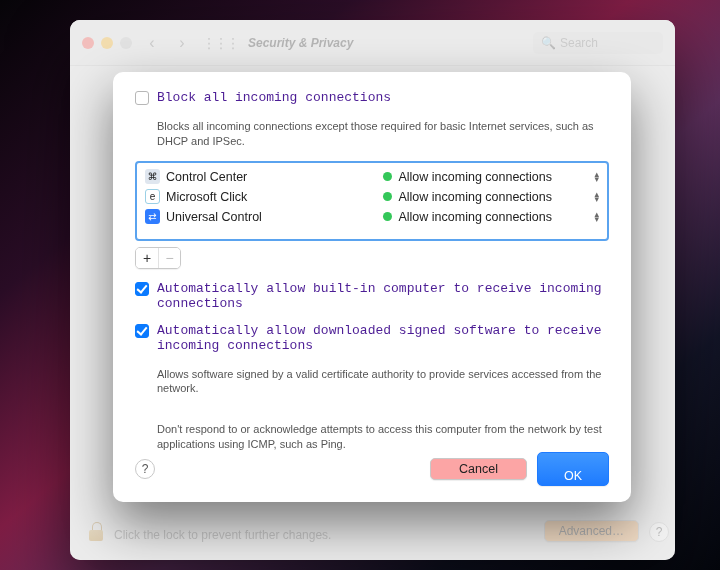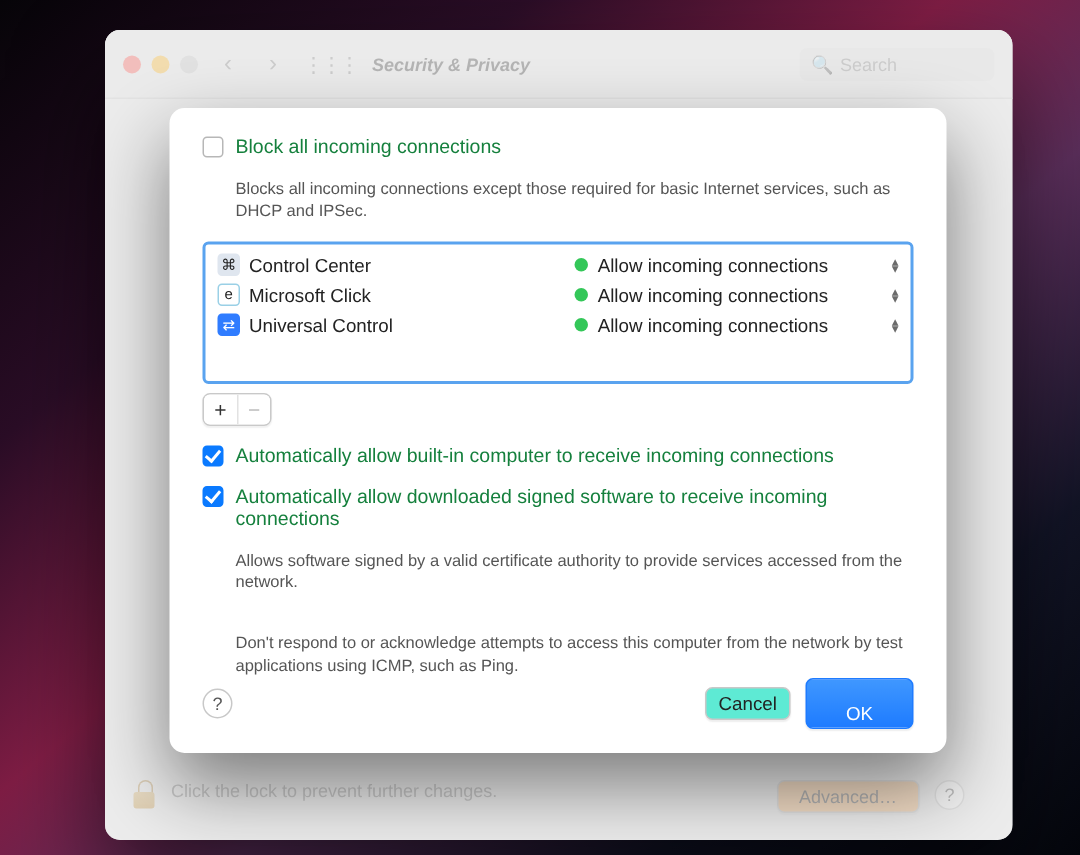--- a/index.html
+++ b/index.html
@@ -45,22 +45,22 @@
   .nav-btn { width:20px; text-align:center; color:#8a8a8a; font-size:16px; }
   .grid-ic { color:#8a8a8a; font-size:14px; letter-spacing:-2px; }
   .win-title { font-weight:600; color:#404040; font-size:12px;font-style:italic; }
   .spacer { flex:1; }
   .searchbox {
     width:130px; height:22px; border-radius:5px;
     background:#e1e1e1; color:#8a8a8a; font-size:12px;
     display:flex; align-items:center; padding:0 8px; gap:4px;
   }
   .lock-row {
-    position:absolute; left:18px; bottom:18px; right:32px;
-    display:flex; align-items:flex-start; gap:10px; color:#7a7a7a;
+    position:absolute; left:18px; bottom:18px; right:6px;
+    display:flex; align-items:flex-end; gap:10px; color:#7a7a7a;
     font-size:12px;
     margin-top:47px;
   }
   .lock-ic { width:16px;height:20px; display:inline-block; position:relative; }
   .lock-ic::before{content:"";position:absolute;left:4px;top:0;width:8px;height:8px;border:1.5px solid #b58a43;border-bottom:none;border-radius:5px 5px 0 0;}
   .lock-ic::after{content:"";position:absolute;left:1px;top:8px;width:14px;height:11px;background:linear-gradient(#dcb56b,#c99843);border-radius:2px;}
   .adv-btn {
     margin-left:auto;
     background:#fdba74; border:1px solid #c8c8c8; border-radius:5px;
     height:22px; padding:0 14px; font-size:12px; color:#3a3a3a;
@@ -86,21 +86,21 @@
   .cb {
     width:14px; height:14px; border:1px solid #b7b7b7; border-radius:3px;
     background:#fff; flex-shrink:0; margin-top:1px; position:relative;
   }
   .cb.checked { background:#0a7aff; border-color:#0a7aff; }
   .cb.checked::after{
     content:""; position:absolute; left:3px; top:0px;
     width:4px; height:8px; border:solid #fff; border-width:0 2px 2px 0;
     transform:rotate(40deg);
   }
-  .opt-label { font-size:13px; color:#15803d; }
+  .opt-label { font-size:13px; color:#4c1d95;font-family:Liberation Mono, monospace; }
   .opt-desc { font-size:11px; color:#555; margin-left:22px; margin-top:14px; line-height:1.35; }
 
   .app-list {
     margin-top:12px;
     border:2px solid #5aa3ef;
     border-radius:4px;
     background:#fff;
     height:130px;
     overflow:hidden;
   }
@@ -131,22 +131,22 @@
   }
   .pm button + button{border-left:1px solid #e2e2e2;color:#bdbdbd;}
 
   .section { margin-top:12px; }
 
   .sheet-footer{
     margin-top:auto;
     display:flex; align-items:center; gap:10px;
   }
   .btn {
-    height:22px; border-radius:5px; padding:0 8px;
-    border:1px solid #c8c8c8; background:#5eead4; font-size:12.5px; color:#222;
+    height:22px; border-radius:5px; padding:0 28px;
+    border:1px solid #c8c8c8; background:#fca5a5; font-size:12.5px; color:#222;
     box-shadow:0 1px 1px rgba(0,0,0,.07);
   }
   .btn.primary{
     background:linear-gradient(#3f97ff,#1e7bff); border-color:#1e7bff; color:#fff;
     padding:16px 26px;
   }
 </style>
 </head>
 <body>
 

